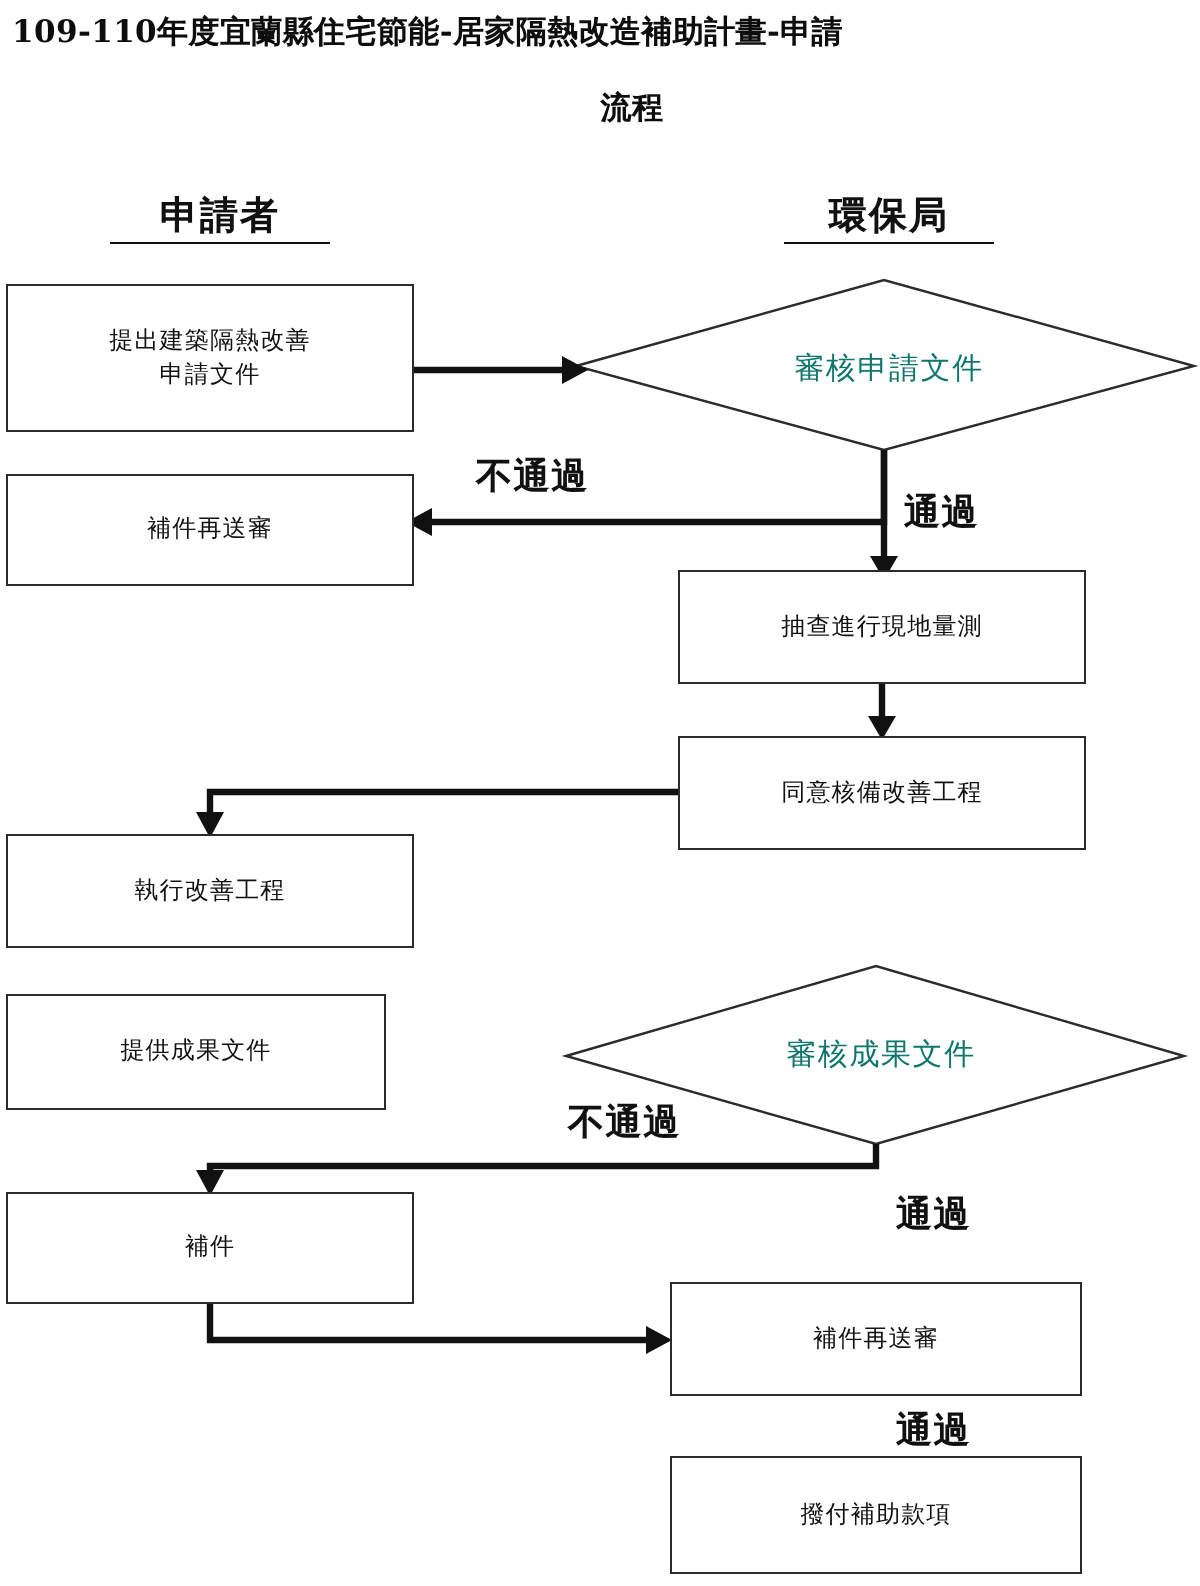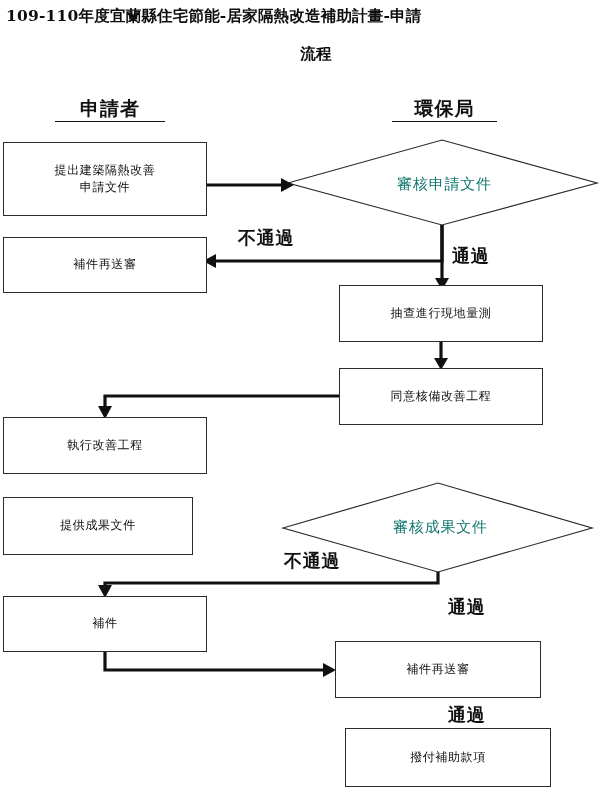--- a/index.html
+++ b/index.html
@@ -162,21 +162,21 @@
   <div class="node" style="left:339px; top:368px; width:204px; height:57px;">同意核備改善工程</div>
 
   <div class="node" style="left:3px;  top:417px; width:204px; height:57px;">執行改善工程</div>
 
   <div class="node" style="left:3px;  top:497px; width:190px; height:58px;">提供成果文件</div>
 
   <div class="node" style="left:3px;  top:596px; width:204px; height:56px;">補件</div>
 
   <div class="node" style="left:335px; top:641px; width:206px; height:57px;">補件再送審</div>
 
-  <div class="node" style="left:335px; top:728px; width:206px; height:59px;margin-left:10px;">撥付補助款項</div>
+  <div class="node" style="left:335px; top:728px; width:206px; height:59px;">撥付補助款項</div>
 
   <div class="diamond-label" style="left:372px; top:175px; width:145px;">審核申請文件</div>
 
   <div class="diamond-label" style="left:368px; top:518px; width:145px;">審核成果文件</div>
 
   <div class="edge-label" style="left:238px; top:226px;">不通過</div>
 
   <div class="edge-label" style="left:452px; top:244px;">通過</div>
 
   <div class="edge-label" style="left:284px; top:549px;">不通過</div>

